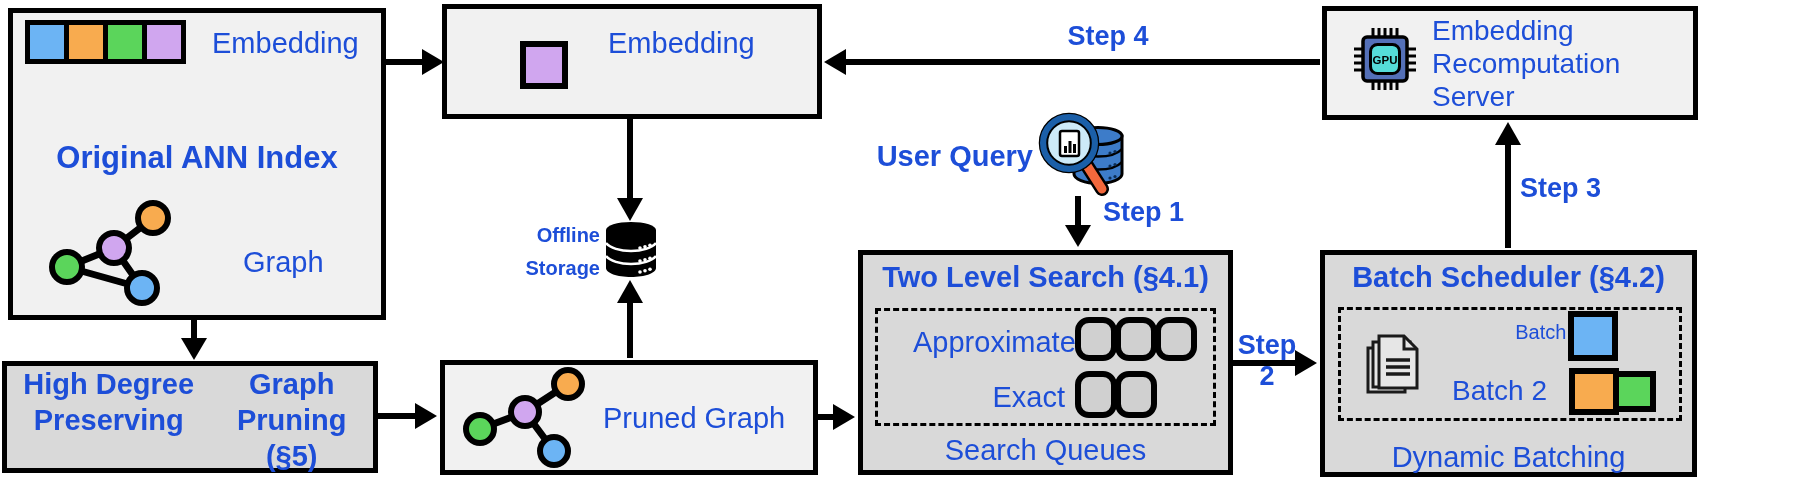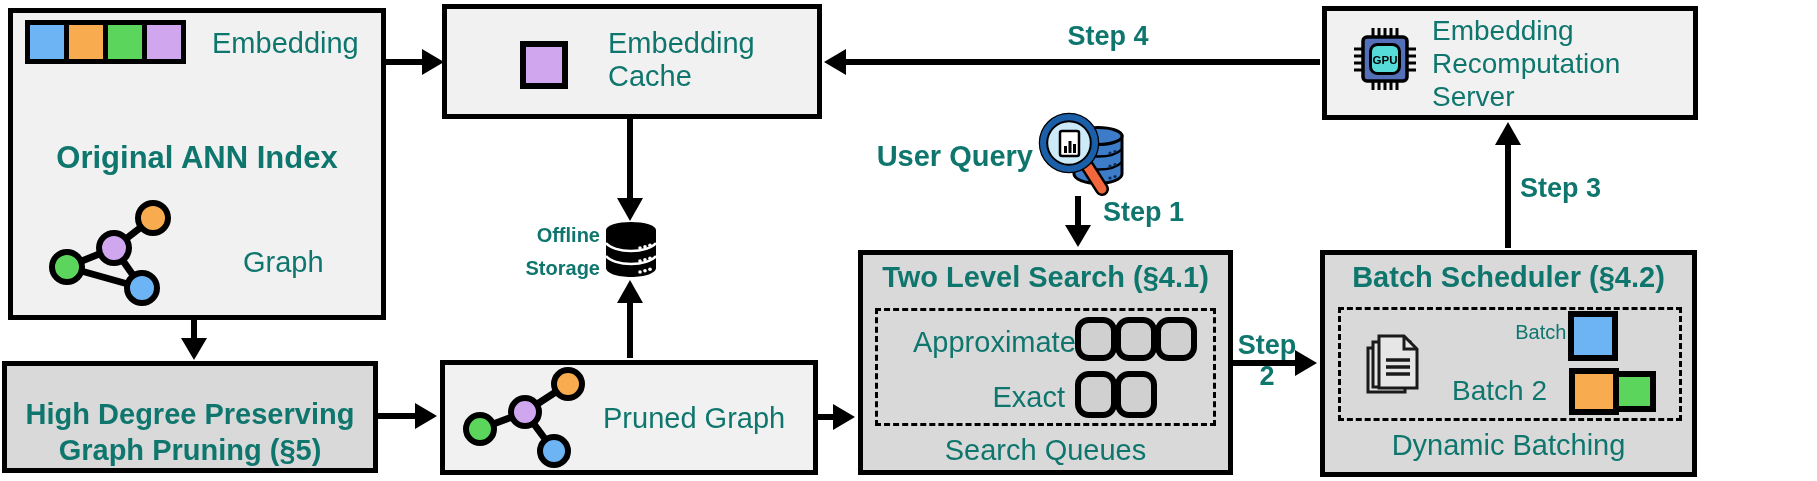--- a/index.html
+++ b/index.html
@@ -1,17 +1,17 @@
 <!DOCTYPE html>
 <html style="--c-blue: #6cb4f4; --c-orange: #f8ab4f; --c-green: #5bd55b; --c-purple: #d0a6ef; --c-box_light: #f1f1f1; --c-box_dark: #d9d9d9; --c-slot_fill: #d0d0d0; --c-gpu_chip: #5470b8; --c-gpu_core: #55dcd9; --c-db_blue: #3d7cc9; --c-lens: #cdeaf8; --c-rim: #1b5fa8; --c-handle: #f2683c;"><head>
 <meta charset="utf-8">
 <style>
   * { margin:0; padding:0; box-sizing:border-box; }
   body { background:#fff; font-family:"Liberation Sans", sans-serif; }
-  #canvas { position:relative; width:1817px; height:481px; background:#fff; color:#0f766e; overflow:hidden; }
+  #canvas { position:relative; width:1817px; height:481px; background:#fff; color:#1d4ed8; overflow:hidden; }
   .box { position:absolute; border:5px solid #000; z-index:2; }
   .light { background:var(--c-box_light,#f1f1f1); }
   .dark { background:var(--c-box_dark,#dadada); }
   .abs { position:absolute; z-index:3; }
   .lbl { font-size:29px; line-height:33px; }
   .bold { font-weight:700; }
   .ctr { text-align:center; }
   .rt { text-align:right; }
   .step { position:absolute; z-index:4; font-weight:700; font-size:27px; }
   #arrows { position:absolute; left:0; top:0; z-index:1; }
@@ -90,30 +90,29 @@
       <line x1="74" y1="60" x2="113" y2="30"></line>
       <line x1="74" y1="60" x2="102" y2="100"></line>
     </g>
     <circle cx="113" cy="30" r="15" style="fill:var(--c-orange)" stroke="#000" stroke-width="6"></circle>
     <circle cx="27" cy="79" r="15" style="fill:var(--c-green)" stroke="#000" stroke-width="6"></circle>
     <circle cx="102" cy="100" r="15" style="fill:var(--c-blue)" stroke="#000" stroke-width="6"></circle>
     <circle cx="74" cy="60" r="15" style="fill:var(--c-purple)" stroke="#000" stroke-width="6"></circle>
   </svg>
   <div class="abs lbl" style="left:243px; top:246px;">Graph</div>
 
-  <div class="box dark" style="left:2px; top:361px; width:376px; height:112px; display:flex; flex-direction:column; justify-content:flex-end;">
+  <div class="box dark" style="left:2px; top:361px; width:376px; height:112px; display:flex; flex-direction:row; justify-content:center;">
     <div class="bold ctr" style="font-size:29px; line-height:36px;">High Degree Preserving</div>
     <div class="bold ctr" style="font-size:29px; line-height:36px;">Graph Pruning (§5)</div>
   </div>
 
   <div class="box light" style="left:442px; top:4px; width:380px; height:115px;"></div>
   <div class="abs" style="left:520px; top:41px; width:48px; height:48px; background:var(--c-purple); border:6px solid #000;"></div>
   <div class="abs lbl" style="left:608px; top:27px;">
     <div>Embedding</div>
-    <div>Cache</div>
   </div>
 
   <div class="abs bold rt" style="left:462px; top:219px; width:138px; font-size:20px; line-height:33px;">
     <div>Offline</div>
     <div>Storage</div>
   </div>
   <svg class="abs" style="left:604px; top:220px;" width="54" height="58" viewBox="0 0 54 58">
     <path d="M2 10 V48 C2 53 13 57 27 57 C41 57 52 53 52 48 V10 Z" fill="#000"></path>
     <ellipse cx="27" cy="10" rx="25" ry="8" fill="#000"></ellipse>
     <path d="M2 23 C6 28 16 31 27 31 C38 31 48 28 52 23" fill="none" stroke="#fff" stroke-width="2.5"></path>
@@ -207,21 +206,21 @@
       <line x1="26" y1="45" x2="50" y2="45"></line>
     </g>
   </svg>
   <div class="abs rt" style="left:1447px; top:321px; width:100px; font-size:20px;margin-left:36px;">Batch 1</div>
   <div class="abs bsq" style="left:1568px; top:311px; width:50px; height:50px; background:var(--c-blue); z-index:4;"></div>
   <div class="abs rt" style="left:1447px; top:375px; width:100px; font-size:28px;">Batch 2</div>
   <div class="pair" style="left:1569px; top:368px;">
     <div class="bsq" style="width:50px; height:47px; background:var(--c-orange);"></div>
     <div class="bsq" style="width:43px; height:41px; background:var(--c-green); margin-left:-6px;"></div>
   </div>
-  <div class="abs lbl ctr" style="left:1325px; top:429px; width:367px;">Dynamic Batching</div>
+  <div class="abs lbl ctr" style="left:1325px; top:441px; width:367px;">Dynamic Batching</div>
 
   <div class="box light" style="left:1322px; top:6px; width:376px; height:114px;"></div>
   <svg class="abs" style="left:1352px; top:26px;" width="66" height="66" viewBox="0 0 66 66">
     <g stroke="#000" stroke-width="3">
       <line x1="21" y1="2" x2="21" y2="11"></line>
         <line x1="27" y1="2" x2="27" y2="11"></line>
         <line x1="33" y1="2" x2="33" y2="11"></line>
         <line x1="39" y1="2" x2="39" y2="11"></line>
         <line x1="45" y1="2" x2="45" y2="11"></line>
       <line x1="21" y1="55" x2="21" y2="64"></line>

